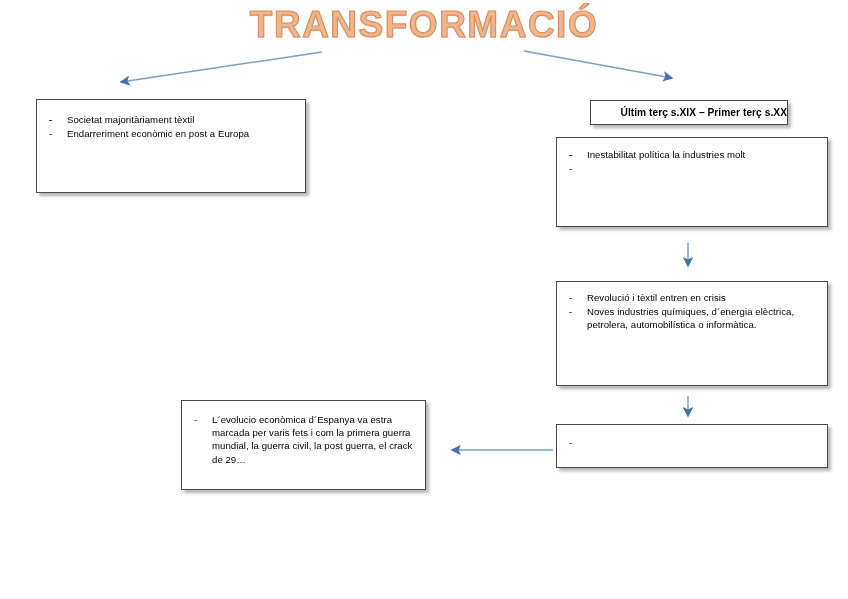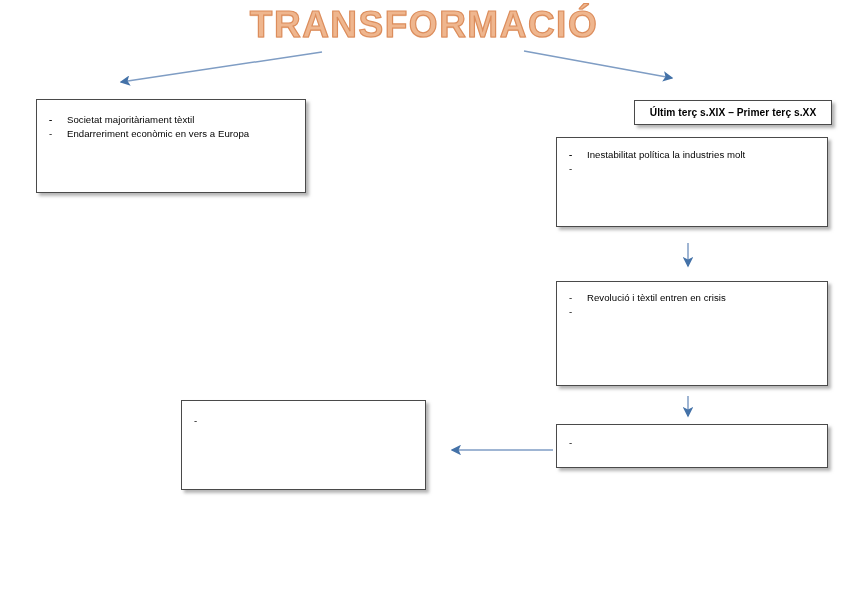--- a/index.html
+++ b/index.html
@@ -56,22 +56,21 @@
     letter-spacing: 0.05px;
   }
   .node li .dash {
     position: absolute;
     left: 12px;
     top: 0;
   }
   .header-node {
     display: flex;
     align-items: center;
-    justify-content: center;
-    margin-left: 44px;
+    justify-content: flex-end;
   }
   .header-node .htext {
     font-size: 10.2px;
     font-weight: bold;
     color: #000000;
     letter-spacing: 0.05px;
     white-space: nowrap;
   }
 
   
@@ -119,21 +118,21 @@
     <ul>
       <li>
         <span class="dash">-</span>
       </li>
       <li>
         <span class="dash">-</span>
         <span>Societat majoritàriament tèxtil</span>
       </li>
       <li>
         <span class="dash">-</span>
-        <span>Endarreriment econòmic en vers a Europa</span>
+        <span>Endarreriment econòmic en post a Europa</span>
       </li>
     </ul>
   </div>
 
   <div class="node header-node" id="node-period">
     <span class="htext">Últim terç s.XIX – Primer terç s.XX</span>
   </div>
 
   <div class="node" id="node-economy">
     <ul>
@@ -151,33 +150,35 @@
   </div>
 
   <div class="node" id="node-industry">
     <ul>
       <li>
         <span class="dash">-</span>
         <span>Revolució i tèxtil entren en crisis</span>
       </li>
       <li>
         <span class="dash">-</span>
+        <span>Noves industries químiques, d´energia elèctrica, petrolera, automobilística o informàtica.</span>
       </li>
     </ul>
   </div>
 
   <div class="node" id="node-contrast">
     <ul>
       <li>
         <span class="dash">-</span>
       </li>
     </ul>
   </div>
 
   <div class="node" id="node-evolution">
     <ul>
       <li>
         <span class="dash">-</span>
+        <span>L´evolucio econòmica d´Espanya va estra marcada per varis fets i com la primera guerra mundial, la guerra civil, la post guerra, el crack de 29…</span>
       </li>
     </ul>
   </div>
 
 </div>
 
 </body></html>

